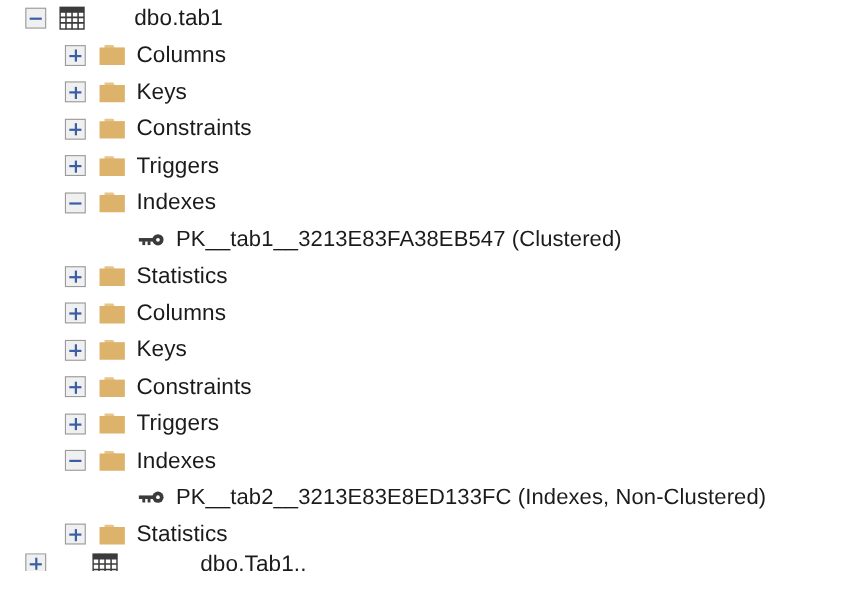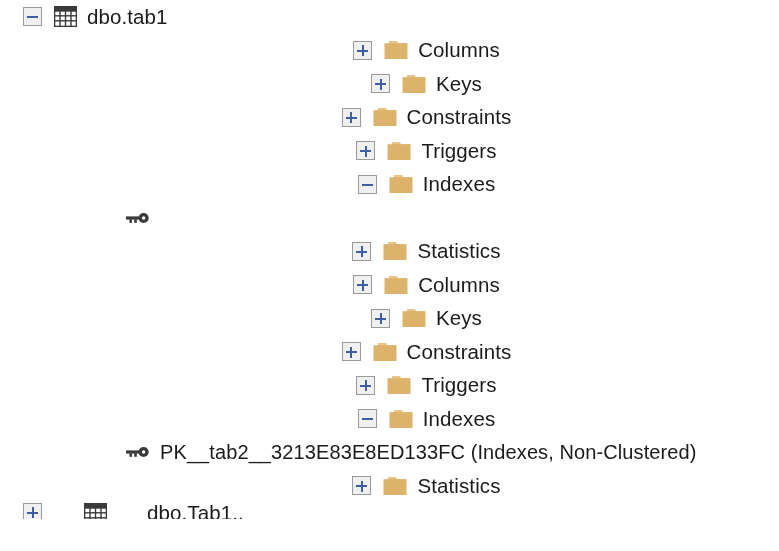--- a/index.html
+++ b/index.html
@@ -26,21 +26,21 @@
   .row {
     position: relative;
     height: 33.5px;
     display: flex;
     align-items: center;
     white-space: nowrap;
   }
 
   
   .lvl1 { padding-left: 23px; }
-  .lvl2 { padding-left: 74px; justify-content: center; }
+  .lvl2 { padding-left: 59px; }
   .lvl3 { padding-left: 95px; }
 
   
   .expander {
     width: 19px;
     height: 19px;
     min-width: 19px;
     box-sizing: border-box;
     border: 1px solid #9a9a9a;
     background: #f0f0f0;
@@ -104,21 +104,21 @@
   }
   .key-icon svg { display: block; }
 
   
   .label {
     font-size: 20.5px;
     line-height: 1;
     color: #1b1b1b;
     letter-spacing: 0.1px;
   }
-  .label.table-label { font-size: 20.5px; }
+  .label.table-label { font-size: 20.5px; margin-left: 35px; }
   .label.index-label { font-size: 20px; }
 
   
   .row.clipped {
     height: 16px;
     overflow: hidden;
     align-items: flex-start;
     gap: 15px;
   }
 </style>
@@ -210,20 +210,21 @@
       <span class="key-icon">
         <svg width="24" height="16" viewBox="0 0 24 16">
           <rect x="0" y="6.4" width="14" height="3.2" fill="#3b3b3b"></rect>
           <rect x="3.4" y="9.2" width="2.6" height="3.6" fill="#3b3b3b"></rect>
           <rect x="8.2" y="9.2" width="2.6" height="3.6" fill="#3b3b3b"></rect>
           <circle cx="17.6" cy="8" r="5.1" fill="#3b3b3b"></circle>
           <circle cx="17.6" cy="8" r="1.7" fill="#ffffff"></circle>
         </svg>
       </span>
       <span class="label-gap"></span>
+      <span class="label index-label">PK__tab1__3213E83FA38EB547 (Clustered)</span>
     </div>
     <div class="row lvl2">
       <span class="expander plus"></span>
       <span class="icon-gap"></span>
       <span class="folder-icon">
         <svg width="24" height="20" viewBox="0 0 24 20">
           <path d="M5 1 H13 L14.2 3.3 H23 V5.2 H5 Z" fill="#e8c48a"></path>
           <path d="M0.5 3.2 H23.5 V19 H0.5 Z" fill="#ddb26b"></path>
         </svg>
       </span>

